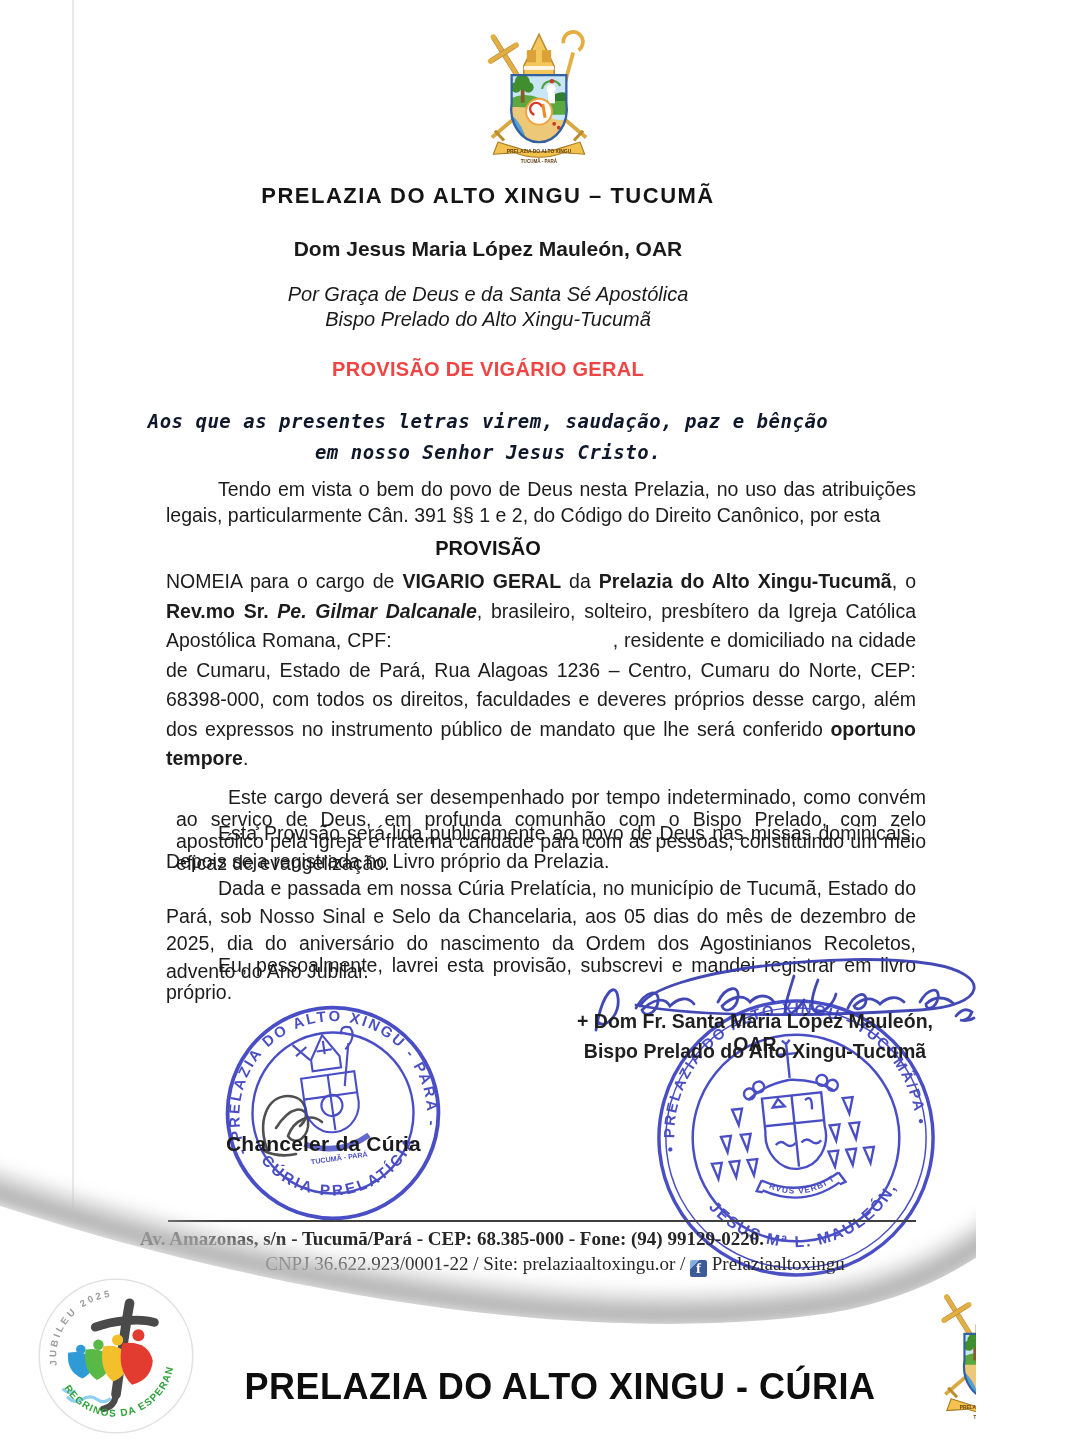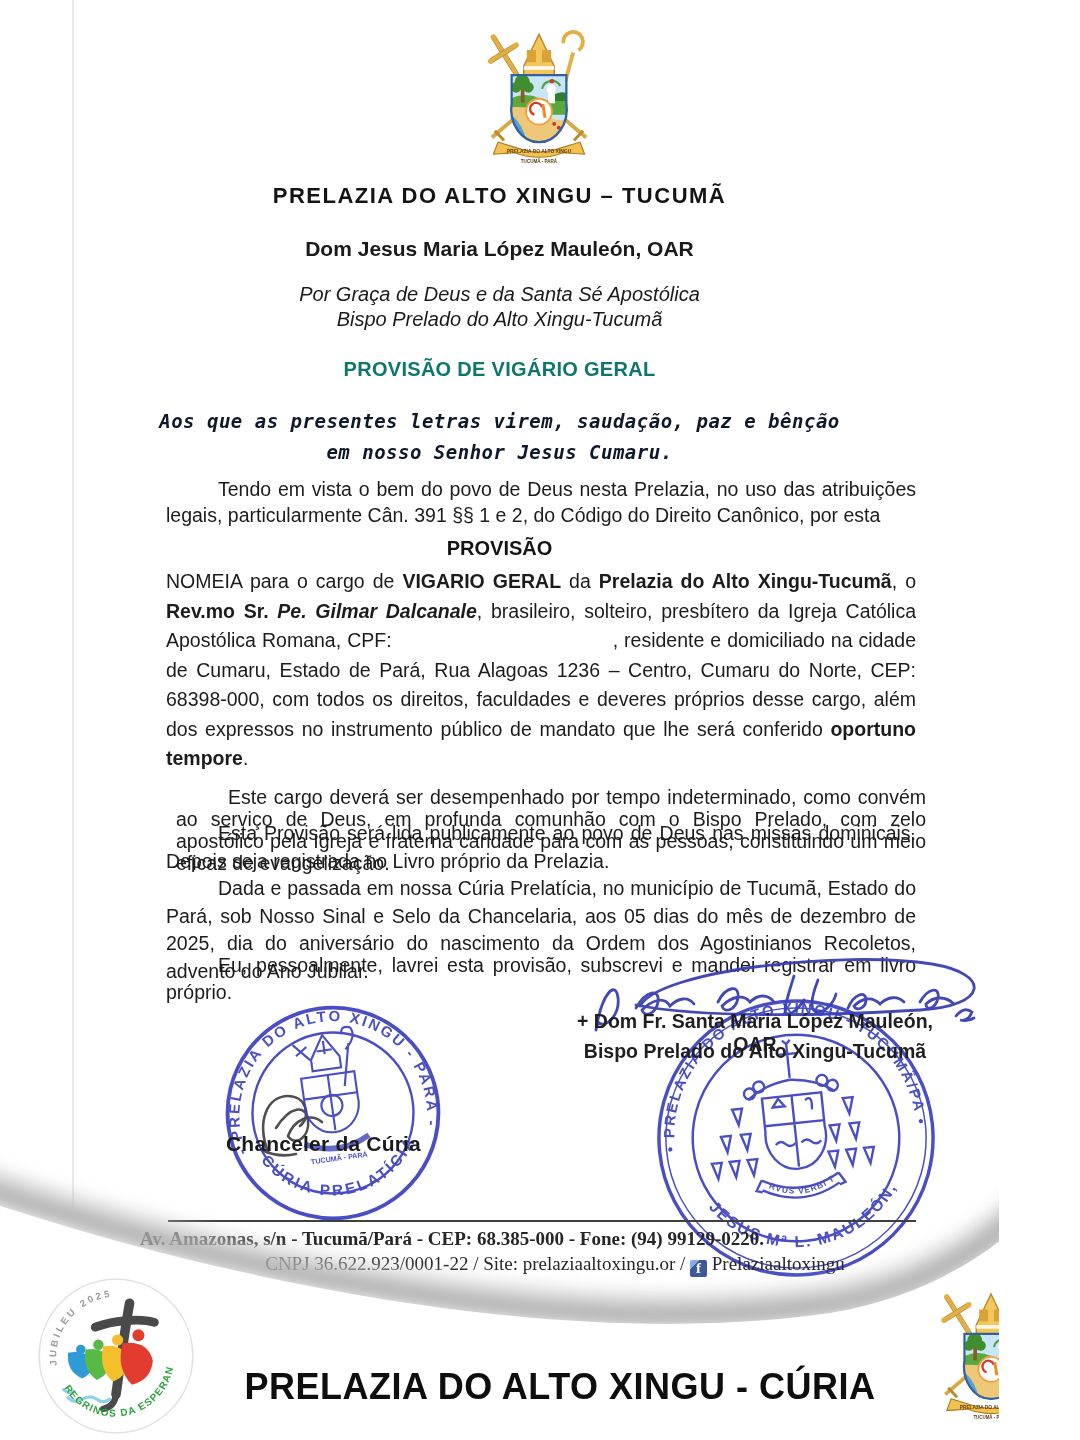--- a/index.html
+++ b/index.html
@@ -1,26 +1,26 @@
 <!DOCTYPE html>
 <html><head>
 <meta charset="utf-8">
 <style>
   html,body{margin:0;padding:0;background:#ffffff;}
   .canvas{position:relative;width:976px;height:1440px;background:#ffffff;overflow:hidden;
-          font-family:"Liberation Sans",sans-serif;color:#1c1c1c;padding-left:23px;}
+          font-family:"Liberation Sans",sans-serif;color:#1c1c1c;}
   .abs{position:absolute;}
   .ctr{left:0;right:0;text-align:center;}
   .b{font-weight:bold;}
   .i{font-style:italic;}
   .page-edge{position:absolute;width:2px;background:#e9e9e9;top:0;}
   .title{font-size:22px;font-weight:bold;letter-spacing:1.5px;color:#141414;}
   .bishop-name{font-size:21px;font-weight:bold;color:#1a1a1a;}
   .it-line{font-size:20px;font-style:italic;color:#1a1a1a;}
-  .doc-title{font-size:20px;font-weight:bold;color:#0f766e;letter-spacing:0.3px;}
+  .doc-title{font-size:20px;font-weight:bold;color:#ef4444;letter-spacing:0.3px;}
   .salut{font-family:"DejaVu Sans Mono",monospace;font-weight:bold;font-style:italic;
          font-size:19px;line-height:31px;letter-spacing:0.5px;color:#0f172a;}
   .para{position:absolute;left:166px;width:750px;text-align:justify;font-size:19.5px;color:#1c1c1c;}
   .indent{text-indent:52px;}
   .prov-head{font-size:20px;font-weight:bold;color:#141414;}
   .sig-line{font-size:19.5px;font-weight:bold;color:#1f1f1f;}
   .chanceler{font-size:21px;font-weight:600;color:#1b1b1b;letter-spacing:0.2px;}
   .footer-line{font-family:"Liberation Serif",serif;font-size:19px;color:#262626;}
   .fb-icon{display:inline-block;width:17px;height:17px;border-radius:2px;vertical-align:-3px;
            background:linear-gradient(135deg,#86aede 0%,#86aede 28%,#3d5a98 29%);
@@ -107,21 +107,21 @@
       <use href="#crest"></use>
     </svg>
 
   <div class="abs ctr title" style="top:183px;">PRELAZIA DO ALTO XINGU – TUCUMÃ</div>
   <div class="abs ctr bishop-name" style="top:237px;">Dom Jesus Maria López Mauleón, OAR</div>
   <div class="abs ctr it-line" style="top:283px;">Por Graça de Deus e da Santa Sé Apostólica</div>
   <div class="abs ctr it-line" style="top:308px;">Bispo Prelado do Alto Xingu-Tucumã</div>
 
   <div class="abs ctr doc-title" style="top:358px;">PROVISÃO DE VIGÁRIO GERAL</div>
   <div class="abs ctr salut" style="top:406px;">Aos que as presentes letras virem, saudação, paz e bênção</div>
-  <div class="abs ctr salut" style="top:437px;">em nosso Senhor Jesus Cumaru.</div>
+  <div class="abs ctr salut" style="top:437px;">em nosso Senhor Jesus Cristo.</div>
 
   <p class="para indent" style="top:476px;line-height:26px;margin:0;">Tendo em vista o bem do povo de Deus nesta Prelazia, no uso das atribuições legais, particularmente Cân. 391 §§ 1 e 2, do Código do Direito Canônico, por esta</p>
   <div class="abs ctr prov-head" style="top:537px;">PROVISÃO</div>
   <p class="para" style="top:567px;line-height:29.5px;margin:0;"><span>NOMEIA para o cargo de </span><span class="b">VIGARIO GERAL</span><span> da </span><span class="b">Prelazia do Alto Xingu-Tucumã</span><span>, o </span><span class="b">Rev.mo Sr. </span><span class="b i">Pe. Gilmar Dalcanale</span><span>, brasileiro, solteiro, presbítero da Igreja Católica Apostólica Romana, CPF: </span><span style="display: inline-block; width: 215px;"></span><span>, residente e domiciliado na cidade de Cumaru, Estado de Pará, Rua Alagoas 1236 – Centro, Cumaru do Norte, CEP: 68398-000, com todos os direitos, faculdades e deveres próprios desse cargo, além dos expressos no instrumento público de mandato que lhe será conferido </span><span class="b">oportuno tempore</span><span>.</span></p>
   <p class="para indent" style="top:776px;line-height:22px;margin:10px;">Este cargo deverá ser desempenhado por tempo indeterminado, como convém ao serviço de Deus, em profunda comunhão com o Bispo Prelado, com zelo apostólico pela Igreja e fraterna caridade para com as pessoas, constituindo um meio eficaz de evangelização.</p>
   <p class="para indent" style="top:820px;line-height:27.5px;margin:0;">Esta Provisão será lida publicamente ao povo de Deus nas missas dominicais. Depois seja registrada no Livro próprio da Prelazia.</p>
   <p class="para indent" style="top:875px;line-height:27.5px;margin:0;">Dada e passada em nossa Cúria Prelatícia, no município de Tucumã, Estado do Pará, sob Nosso Sinal e Selo da Chancelaria, aos 05 dias do mês de dezembro de 2025, dia do aniversário do nascimento da Ordem dos Agostinianos Recoletos, advento do Ano Jubilar.</p>
   <p class="para indent" style="top:952px;line-height:27px;margin:0;">Eu, pessoalmente, lavrei esta provisão, subscrevi e mandei registrar em livro próprio.</p>
 
   <svg class="abs" style="left:0;top:0;" width="1080" height="1440" viewBox="0 0 1080 1440">

